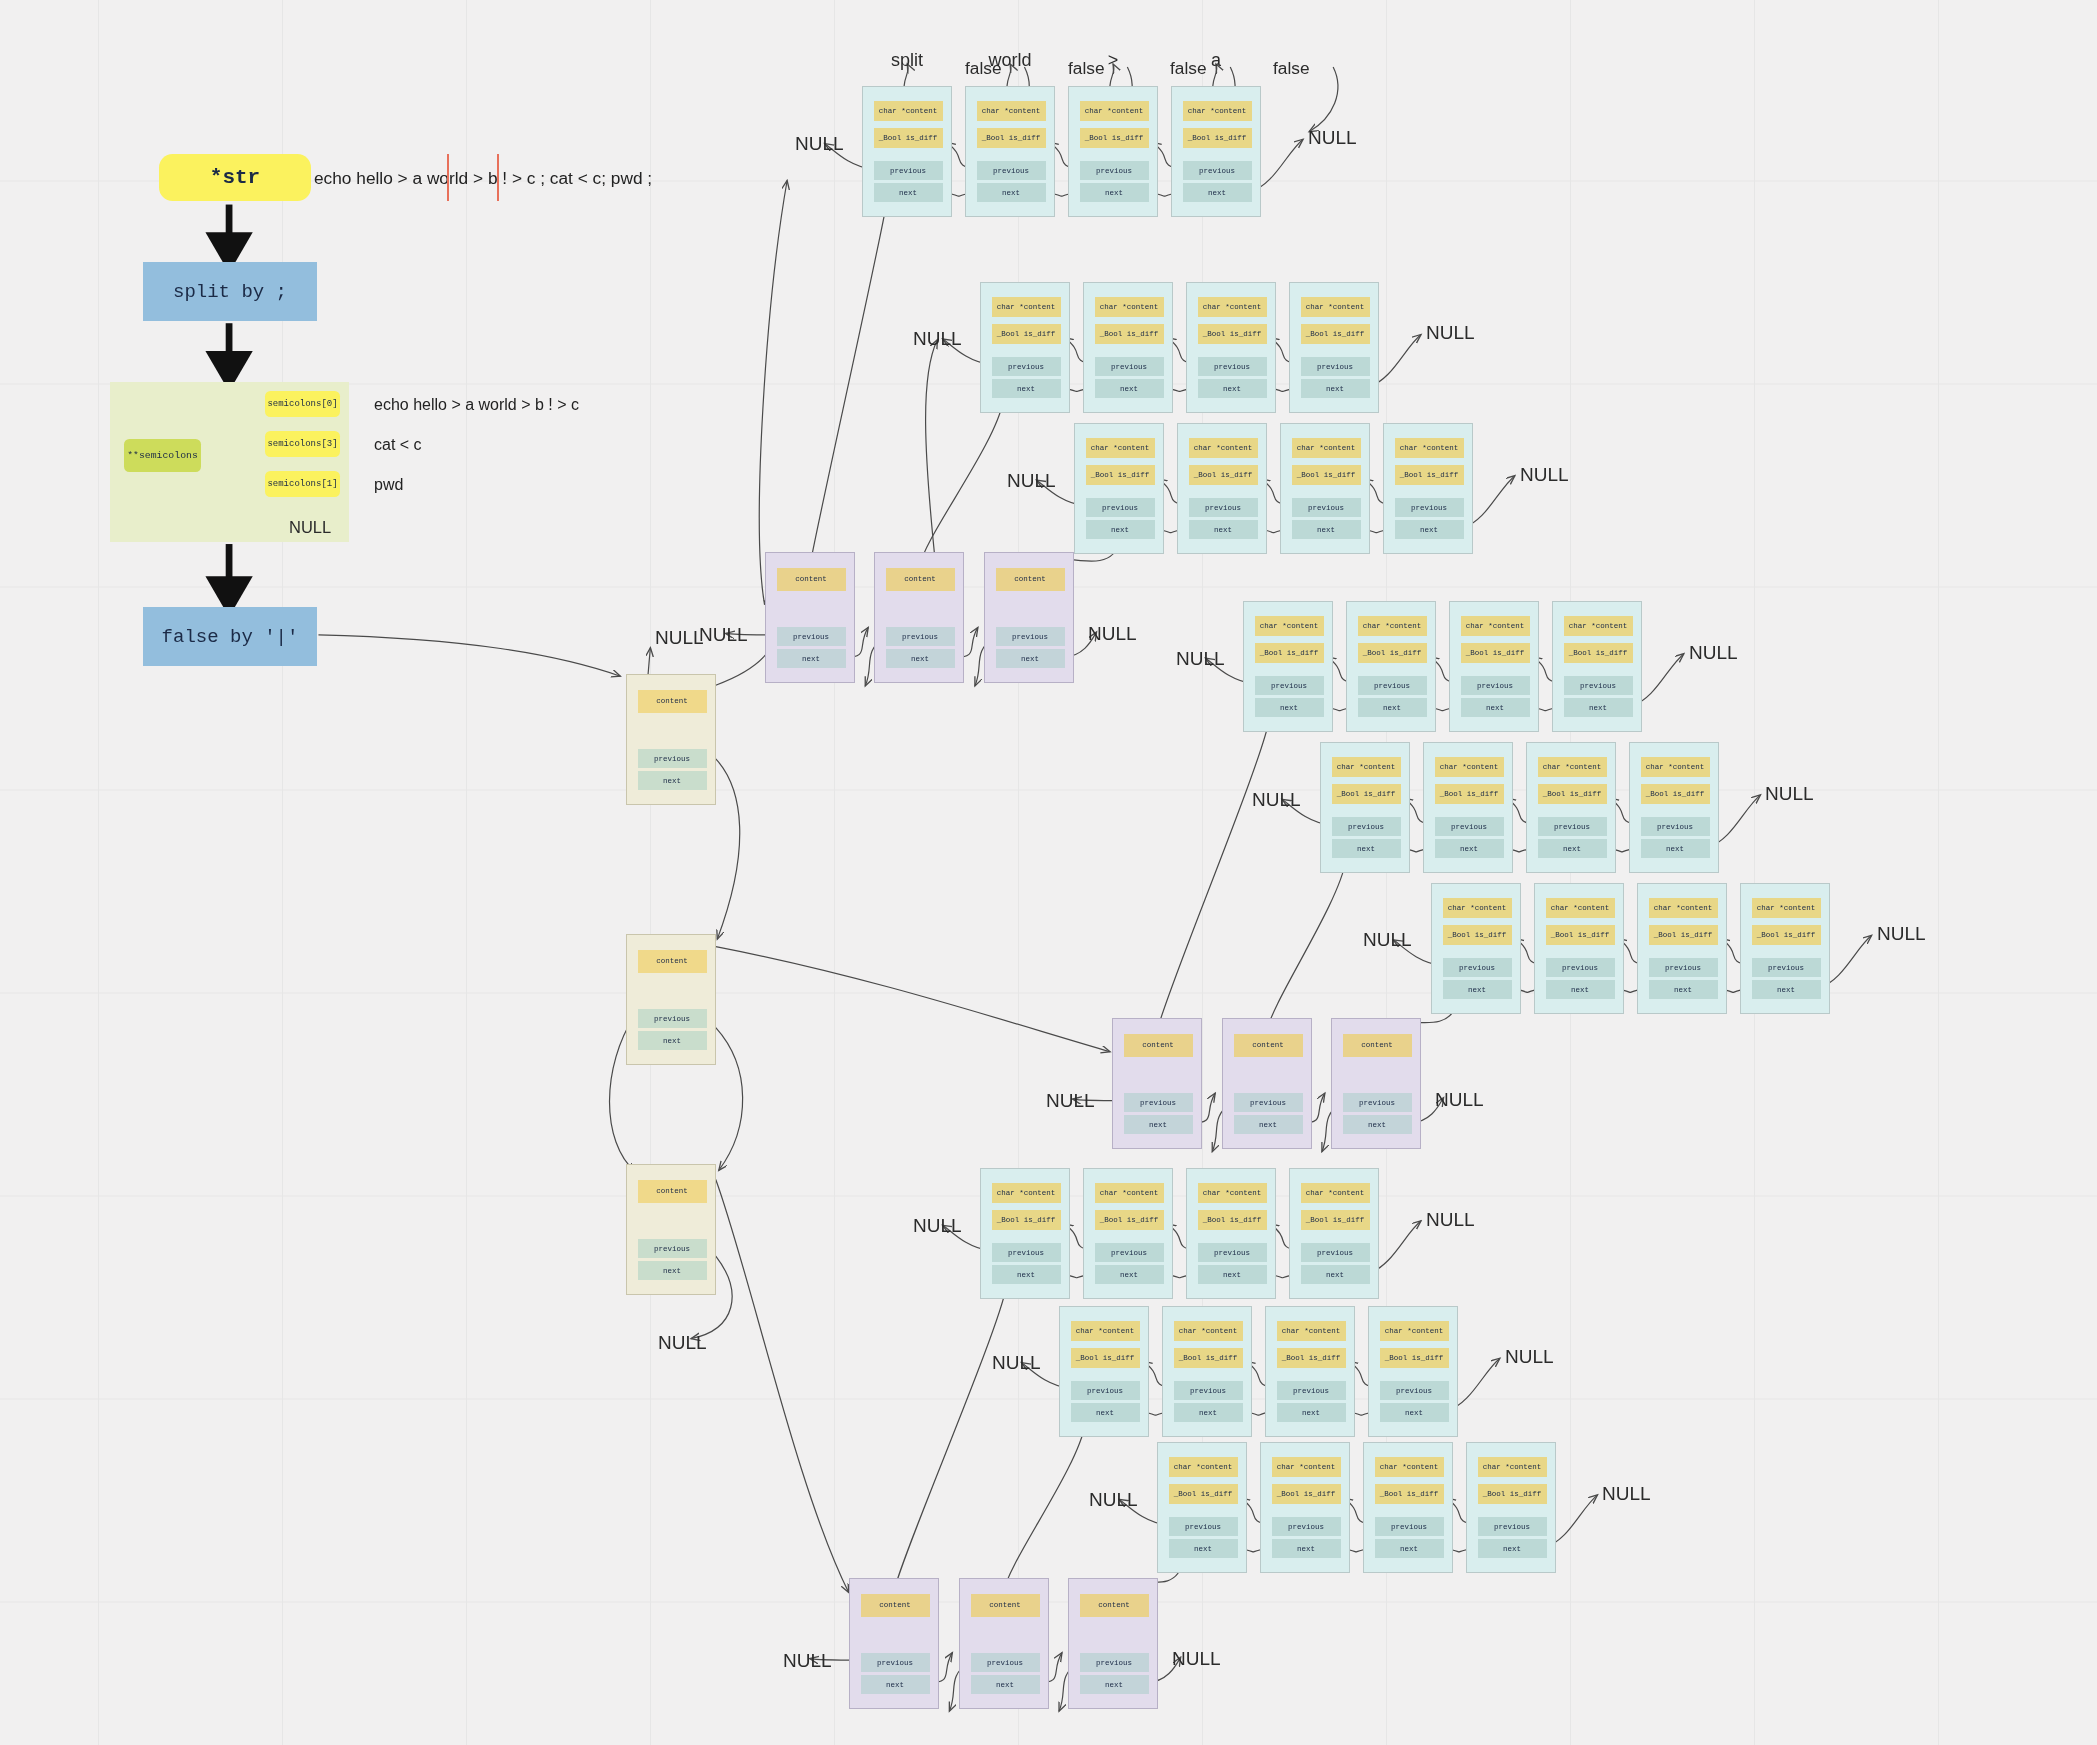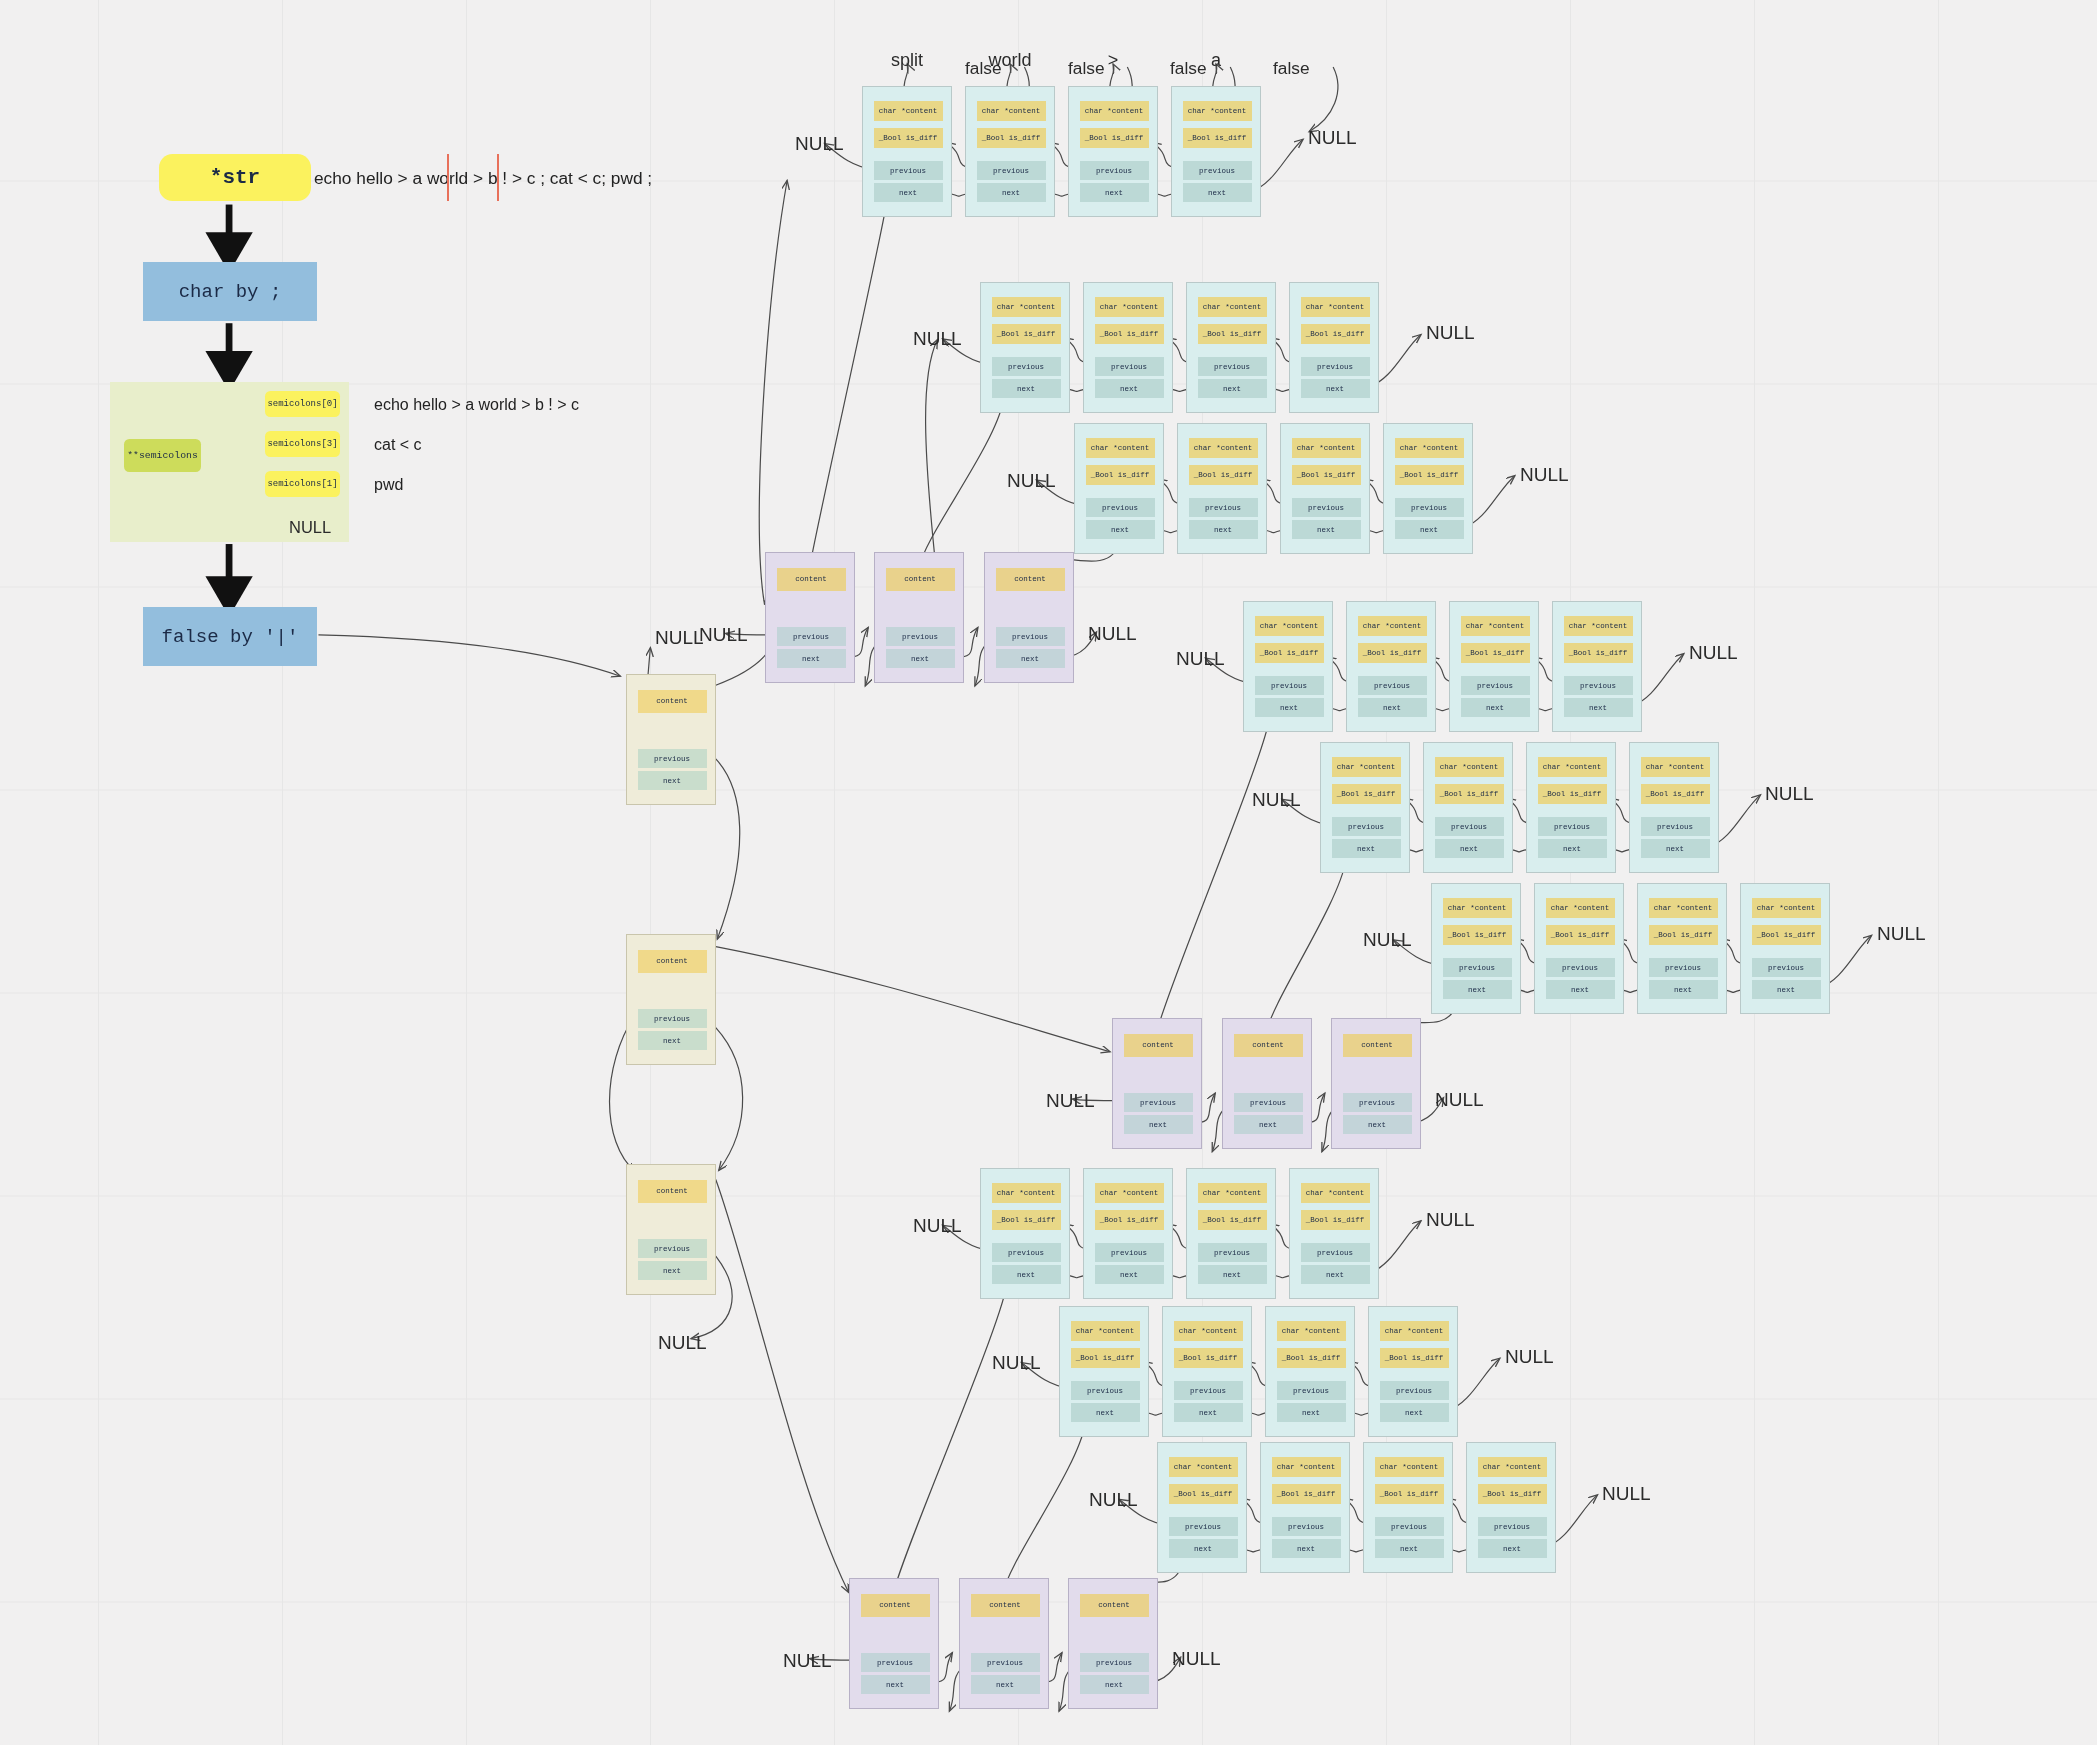--- a/index.html
+++ b/index.html
@@ -209,21 +209,21 @@
         <path d="M1832,1375 C 1838,1335 1930,1392 1940,1332" marker-end="url(#arw)"></path>
         <path d="M1190,2120 C 1196,2080 1330,1772 1340,1712" marker-end="url(#arw)"></path>
         <path d="M1336,2120 C 1342,2080 1435,1955 1445,1895" marker-end="url(#arw)"></path>
         <path d="M1482,2120 C 1488,2080 1565,2137 1575,2077" marker-end="url(#arw)"></path>
       </g>
   </svg>
 <div class="node pill" style="left: 159px; top: 154px; width: 152px; height: 47px; font-size: 21px;">*str</div>
     <div class="cmdtext node" style="left: 314px; top: 169px; width: 421px; height: 19.5px; font-size: 17.3px;">echo hello &gt; a world &gt; b ! &gt; c ; cat &lt; c; pwd ;</div>
     <div class="sepline node" style="left: 447px; top: 154px; width: 1.5px; height: 47px;"></div>
     <div class="sepline node" style="left: 497px; top: 154px; width: 1.5px; height: 47px;"></div>
-    <div class="node proc" style="left: 143px; top: 262px; width: 174px; height: 59px; font-size: 19px;">char by ;</div>
+    <div class="node proc" style="left: 143px; top: 262px; width: 174px; height: 59px; font-size: 19px;">split by ;</div>
     <div class="node semgroup" style="left: 110px; top: 382px; width: 239px; height: 160px;"></div>
     <div class="node semroot" style="left: 124px; top: 439px; width: 77px; height: 33px; font-size: 9.8px;">**semicolons</div>
     <div class="node semchild" style="left: 265px; top: 391px; width: 75px; height: 25.5px; font-size: 9px;">semicolons[0]</div>
     <div class="cmdtext node" style="left: 374px; top: 396px; width: 300px; height: 18px; font-size: 16px;">echo hello &gt; a world &gt; b ! &gt; c</div>
     <div class="node semchild" style="left: 265px; top: 431px; width: 75px; height: 25.5px; font-size: 9px;">semicolons[3]</div>
     <div class="cmdtext node" style="left: 374px; top: 436px; width: 300px; height: 18px; font-size: 16px;">cat &lt; c</div>
     <div class="node semchild" style="left: 265px; top: 471px; width: 75px; height: 25.5px; font-size: 9px;">semicolons[1]</div>
     <div class="cmdtext node" style="left: 374px; top: 476px; width: 300px; height: 18px; font-size: 16px;">pwd</div>
     <div class="lbl" style="left: 289px; top: 518px; font-size: 16.5px;">NULL</div>
     <div class="node proc" style="left: 143px; top: 607px; width: 174px; height: 59px; font-size: 19px;">false by '|'</div>

